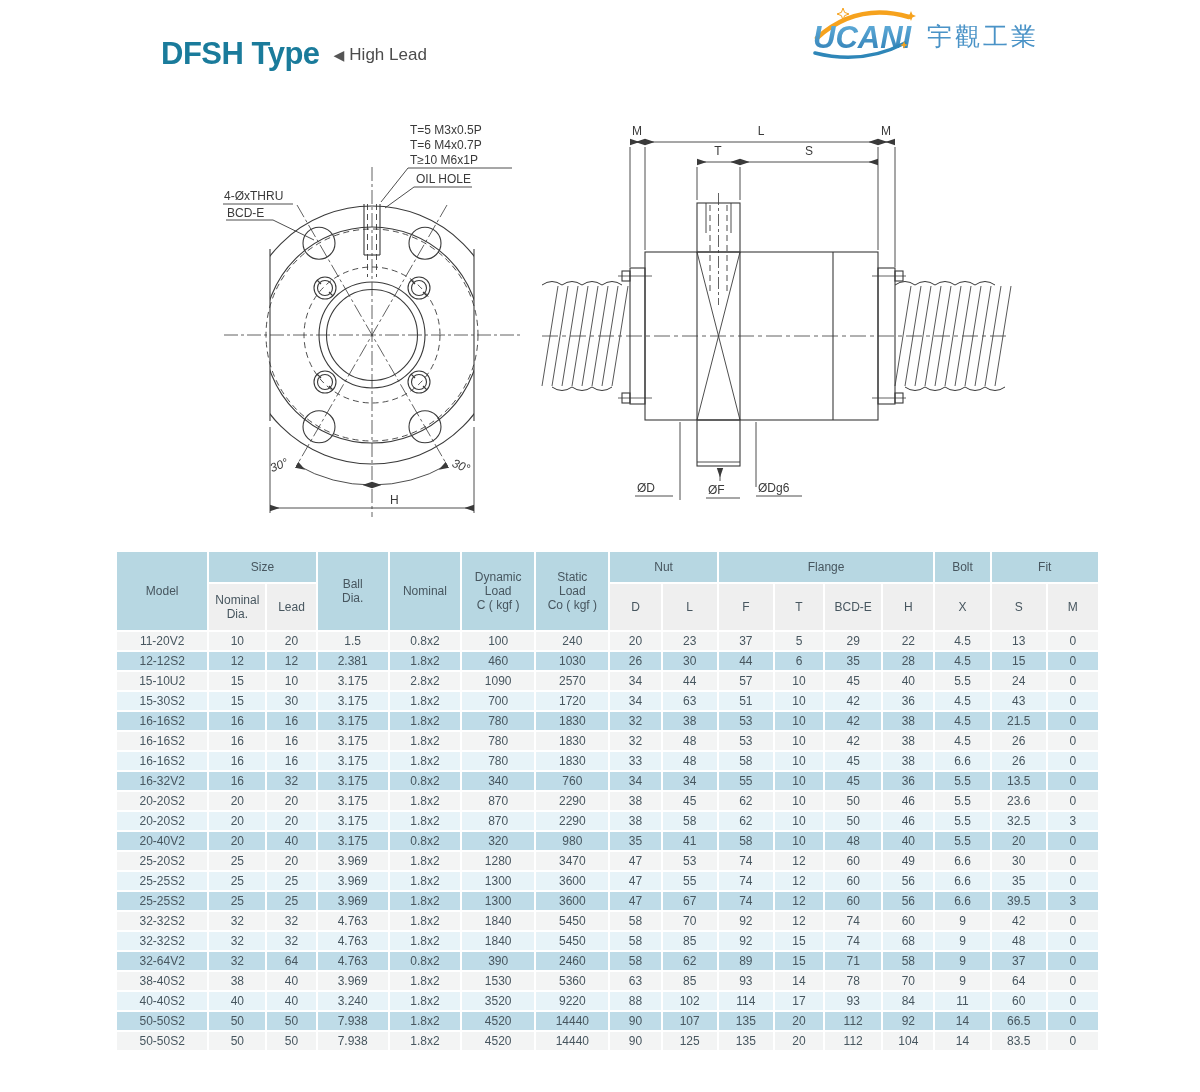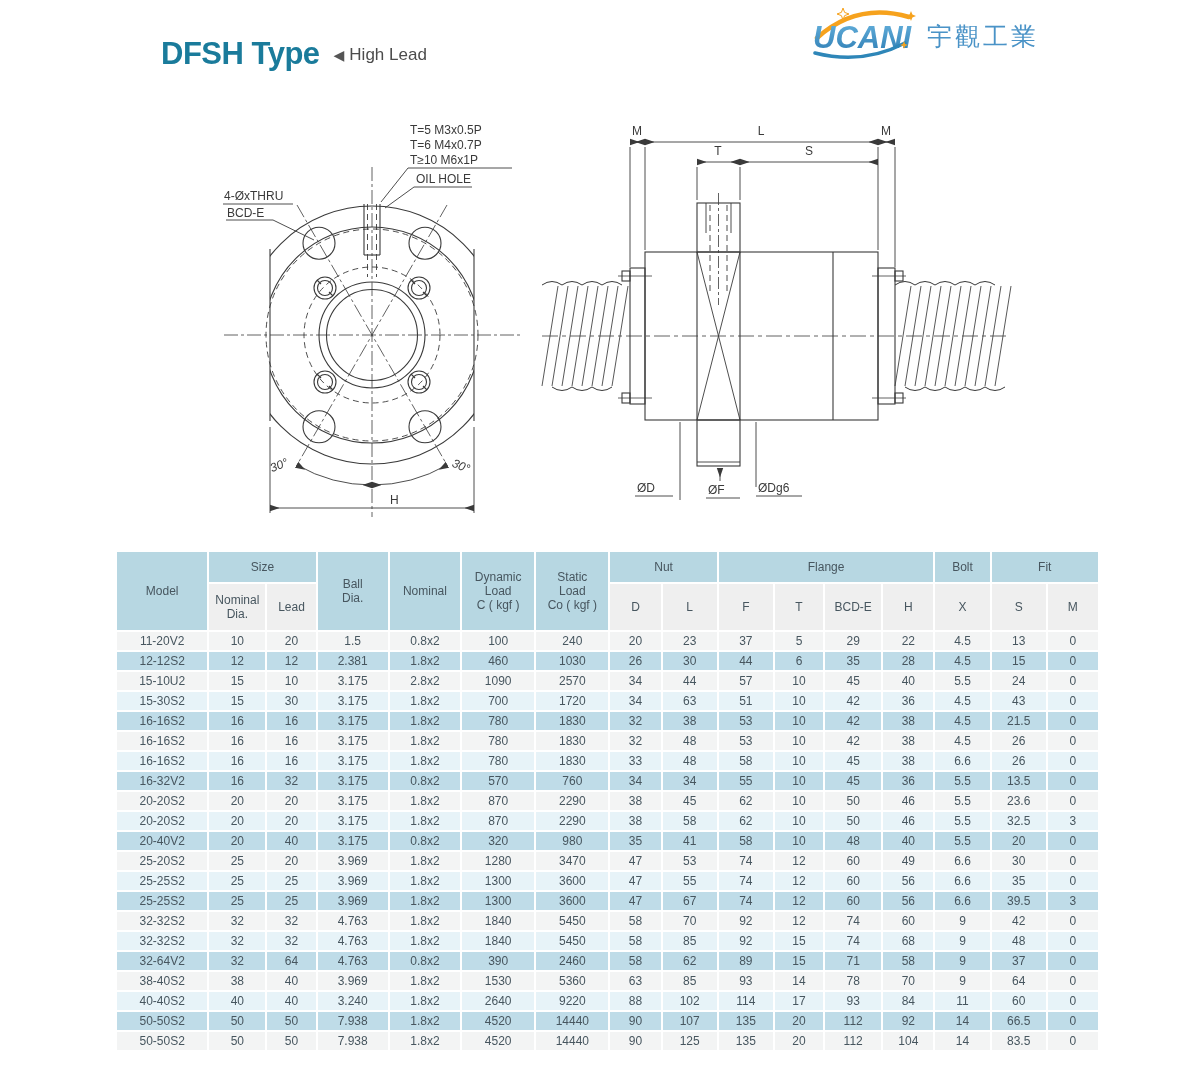--- a/index.html
+++ b/index.html
@@ -413,21 +413,21 @@
             <td>6.6</td>
             <td>26</td>
             <td>0</td>
           </tr>
           <tr class="rc">
             <td>16-32V2</td>
             <td>16</td>
             <td>32</td>
             <td>3.175</td>
             <td>0.8x2</td>
-            <td>570</td>
+            <td>340</td>
             <td>760</td>
             <td>34</td>
             <td>34</td>
             <td>55</td>
             <td>10</td>
             <td>45</td>
             <td>36</td>
             <td>5.5</td>
             <td>13.5</td>
             <td>0</td>
@@ -611,21 +611,21 @@
             <td>9</td>
             <td>64</td>
             <td>0</td>
           </tr>
           <tr class="rb">
             <td>40-40S2</td>
             <td>40</td>
             <td>40</td>
             <td>3.240</td>
             <td>1.8x2</td>
-            <td>2640</td>
+            <td>3520</td>
             <td>9220</td>
             <td>88</td>
             <td>102</td>
             <td>114</td>
             <td>17</td>
             <td>93</td>
             <td>84</td>
             <td>11</td>
             <td>60</td>
             <td>0</td>

